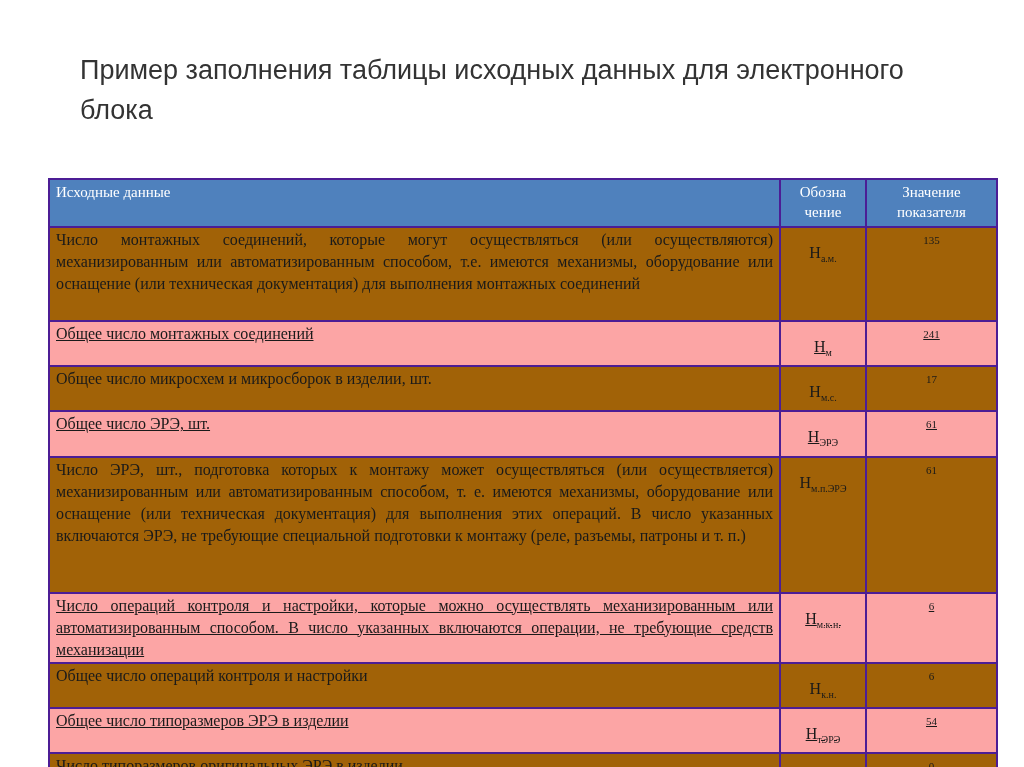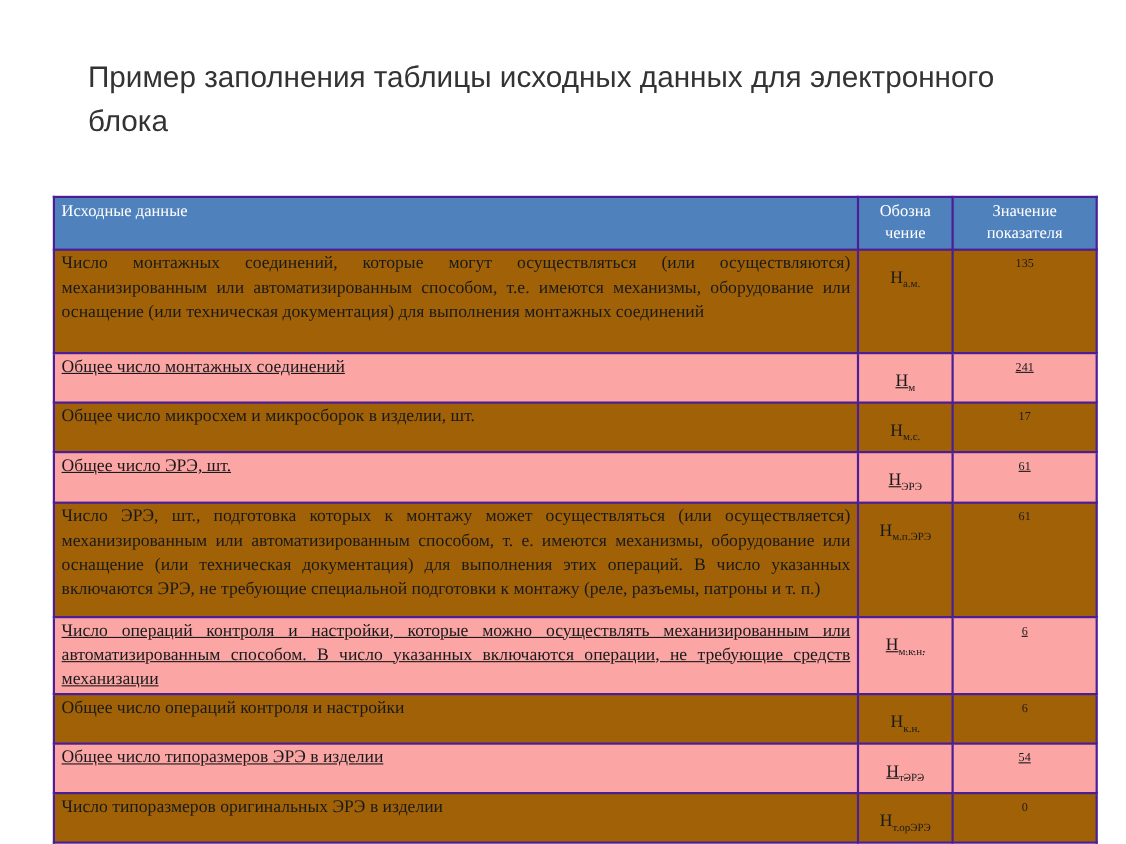--- a/index.html
+++ b/index.html
@@ -50,21 +50,21 @@
       <tr class="dark" style="height: 24px;">
         <td class="desc">Общее число микросхем и микросборок в изделии, шт.</td>
         <td class="sym"><span>Н</span><sub>м.с.</sub></td>
         <td class="val">17</td>
       </tr>
       <tr class="light" style="height: 42px;">
         <td class="desc">Общее число ЭРЭ, шт.</td>
         <td class="sym"><span>Н</span><sub>ЭРЭ</sub></td>
         <td class="val">61</td>
       </tr>
-      <tr class="dark" style="height: 104px;">
+      <tr class="dark" style="height: 136px;">
         <td class="desc">Число ЭРЭ, шт., подготовка которых к монтажу может осуществляться (или осуществляется) механизированным или автоматизированным способом, т. е. имеются механизмы, оборудование или оснащение (или техническая документация) для выполнения этих операций. В число указанных включаются ЭРЭ, не требующие специальной подготовки к монтажу (реле, разъемы, патроны и т. п.)</td>
         <td class="sym"><span>Н</span><sub>м.п.ЭРЭ</sub></td>
         <td class="val">61</td>
       </tr>
       <tr class="light" style="height: 70px;">
         <td class="desc">Число операций контроля и настройки, которые можно осуществлять механизированным или автоматизированным способом. В число указанных включаются операции, не требующие средств механизации</td>
         <td class="sym"><span>Н</span><sub>м.к.н.</sub></td>
         <td class="val">6</td>
       </tr>
       <tr class="dark" style="height: 42px;">

